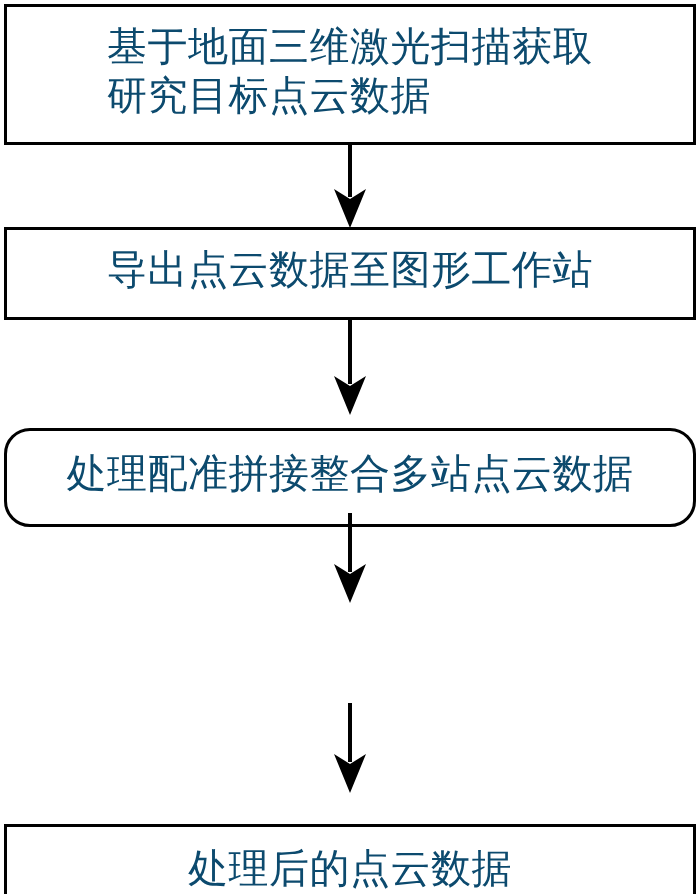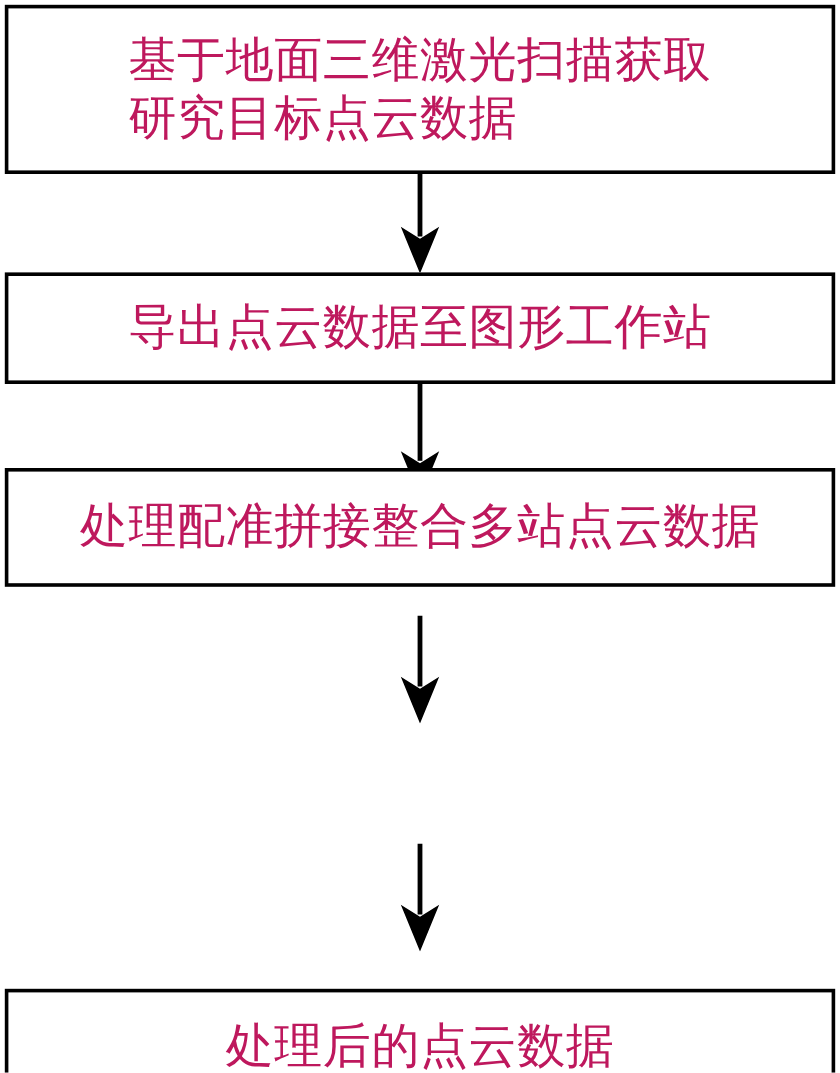--- a/index.html
+++ b/index.html
@@ -22,35 +22,35 @@
     left: 4px;
     width: 692px;
     box-sizing: border-box;
     border: 3px solid #000000;
     background: #ffffff;
     display: flex;
     align-items: center;
     justify-content: center;
   }
   .box-text {
-    color: #be185d;
-    font-family: Liberation Sans, sans-serif;
+    color: #0c4a6e;
+    font-family: Liberation Mono, monospace;
     font-size: 40px;
     line-height: 1.22;
     letter-spacing: 0.5px;
     white-space: pre-line;
     text-align: left;
   }
   .box-text.centered {
     text-align: center;
   }
   
   #box-1 { top: 4px;   height: 141px; }
   #box-2 { top: 227px; height: 93px;  }
-  #box-3 { top: 390px; height: 99px;  }
+  #box-3 { top: 428px; height: 99px; border-radius: 26px;  }
   #box-4 { top: 602px; height: 101px; }
   #box-5 { top: 824px; height: 97px;  }
 
   .connector {
     position: absolute;
     left: 0;
     width: 700px;
     pointer-events: none;
   }
   #conn-1 { top: 145px; height: 83px; }

